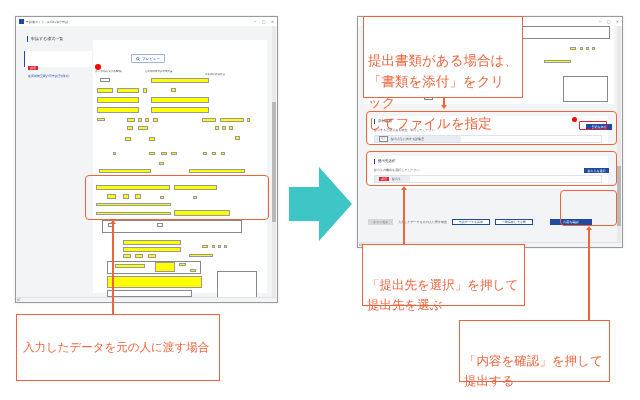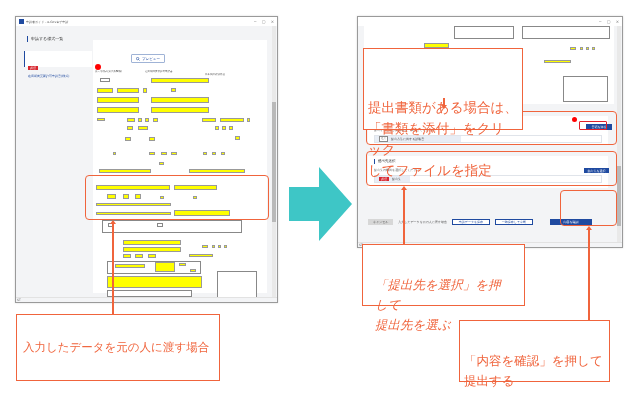--- a/index.html
+++ b/index.html
@@ -258,31 +258,31 @@
     <div class="statusbar">ST</div>
   </div>
 </div>
 
 <div class="hl" style="left:366px; top:111px; width:251px; height:34px;"></div>
 <div class="red-dot" style="left:572px; top:117px; width:5px; height:5px;"></div>
 <div class="hl" style="left:579px; top:121px; width:28px; height:9px; border-color:#e0202a; border-radius:1px;"></div>
 <div class="hl" style="left:366px; top:151px; width:251px; height:35px;"></div>
 <div class="hl" style="left:560px; top:190px; width:57px; height:36px;"></div>
 
-<div class="callout" style="left:363px; top:16px; width:160px; height:82px; font-size:13.5px; line-height:21px; padding:27px 4px; white-space:pre-line;margin-top:32px;">
+<div class="callout" style="left:363px; top:16px; width:160px; height:82px; font-size:13.5px; line-height:21px; padding:12px 4px; white-space:pre-line;">
   <span>提出書類がある場合は、
 「書類を添付」をクリック
 してファイルを指定</span>
 </div>
 <div class="vline" style="left:443px; top:98px; height:8px;"></div>
 <div class="arrow-down" style="left:441px; top:105px;"></div>
 
 <div class="arrow-up" style="left:401px; top:186px;"></div>
 <div class="vline" style="left:403px; top:189px; height:55px;"></div>
-<div class="callout" style="left:362px; top:244px; width:163px; height:62px; font-size:12.5px; line-height:20px; padding:10px 12px; white-space:pre-line;font-style:italic;">
+<div class="callout" style="left:362px; top:244px; width:163px; height:62px; font-size:12.5px; line-height:20px; padding:10px 4px; white-space:pre-line;">
   <span>「提出先を選択」を押して
 提出先を選ぶ</span>
 </div>
 
 <div class="arrow-up" style="left:586px; top:226px;"></div>
 <div class="vline" style="left:588px; top:229px; height:91px;"></div>
 <div class="callout" style="left:459px; top:320px; width:151px; height:62px; font-size:12.5px; line-height:20px; padding:10px 4px; white-space:pre-line;">
   <span>「内容を確認」を押して
 提出する</span>
 </div>

